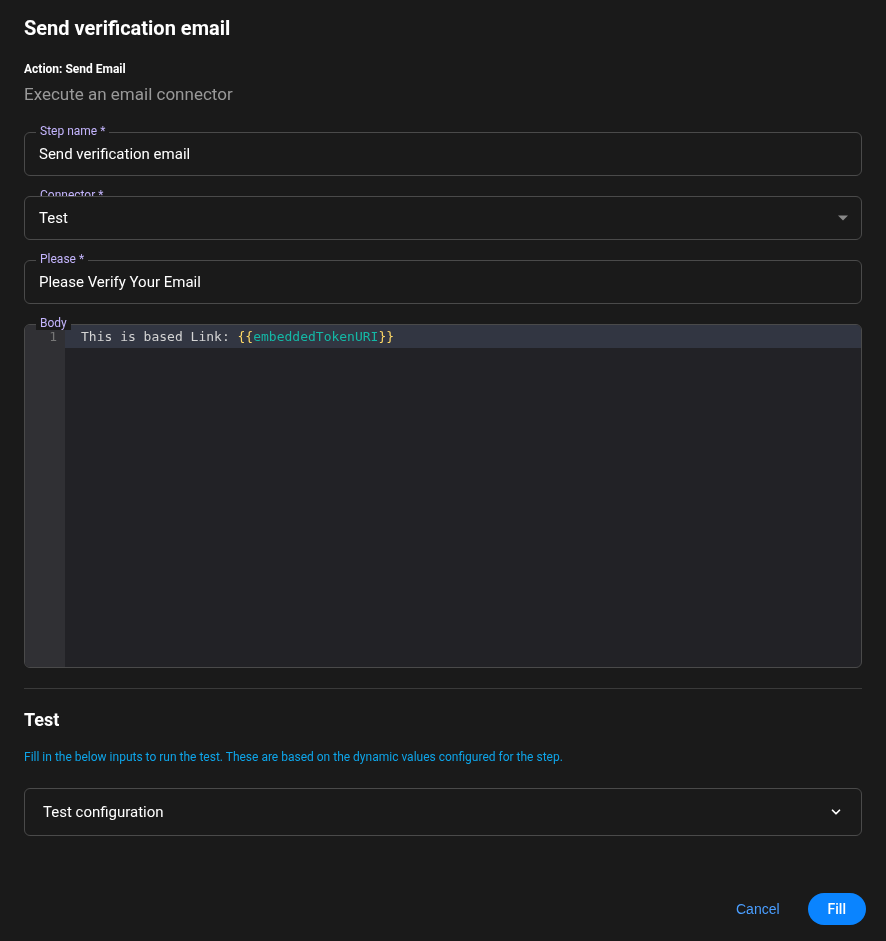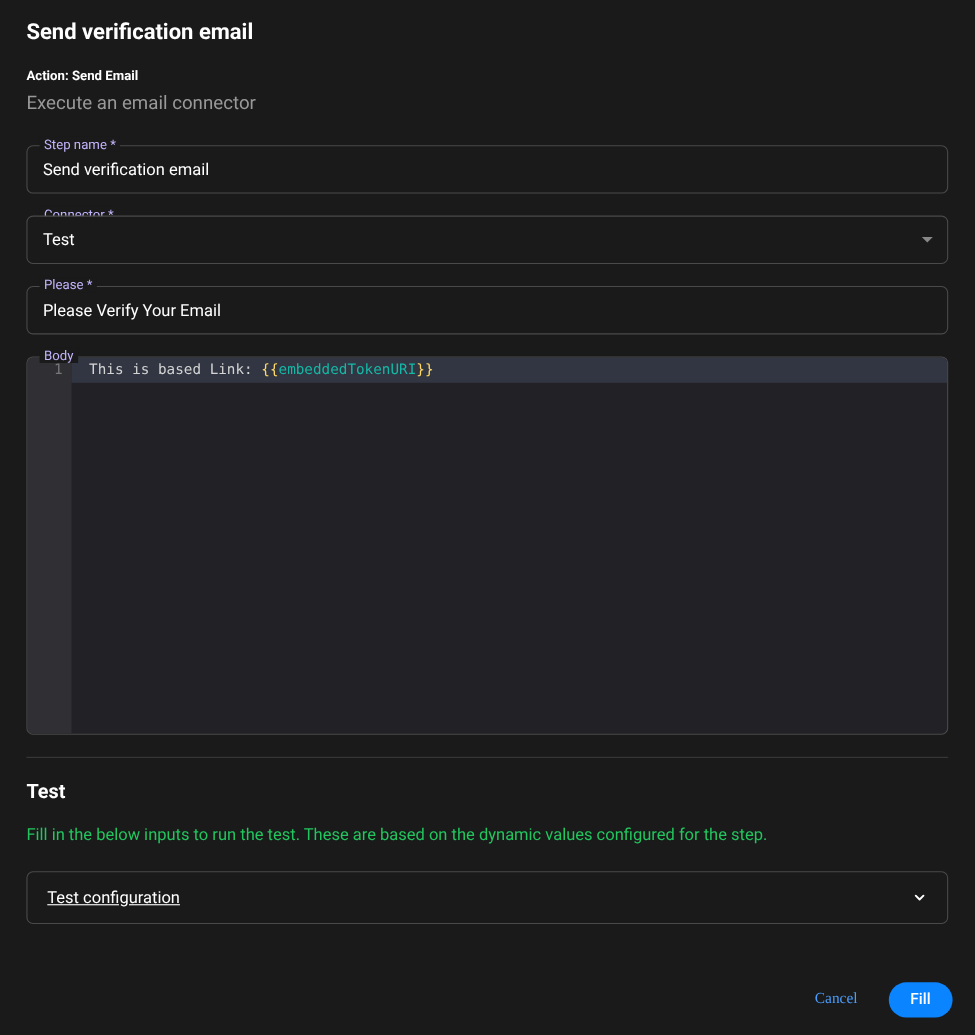--- a/index.html
+++ b/index.html
@@ -128,36 +128,35 @@
       border-top: 1px solid #3a3a3a;
       margin-bottom: 20px;
     }
     .test-title {
       font-size: 18px;
       font-weight: 700;
       color: #ffffff;
       margin-bottom: 6px;
     }
     .test-desc {
-      font-size: 15px;
-      color: #22c55e;
+      font-size: 12px;
+      color: #0ea5e9;
       margin-bottom: 24px;
       margin-top: 20px;
     }
     .accordion {
       border: 1px solid #4a4a4a;
       border-radius: 6px;
       padding: 14px 18px;
       display: flex;
       justify-content: space-between;
       align-items: center;
       cursor: pointer;
       font-size: 15px;
       color: #ffffff;
-      text-decoration: underline;
     }
     .chevron-down {
       width: 14px;
       height: 14px;
     }
     .footer {
       position: absolute;
       bottom: 0;
       left: 0;
       right: 0;
@@ -167,21 +166,21 @@
       gap: 16px;
       padding: 16px 20px;
     }
     .btn-cancel {
       background: none;
       border: none;
       color: #4a9eff;
       font-size: 14px;
       cursor: pointer;
       padding: 8px 12px;
-      font-family: Liberation Serif, serif;
+      font-family: Liberation Sans, sans-serif;
     }
     .btn-done {
       background-color: #0a84ff;
       border: none;
       color: #ffffff;
       font-size: 14px;
       font-weight: 500;
       cursor: pointer;
       padding: 8px 20px;
       border-radius: 18px;

